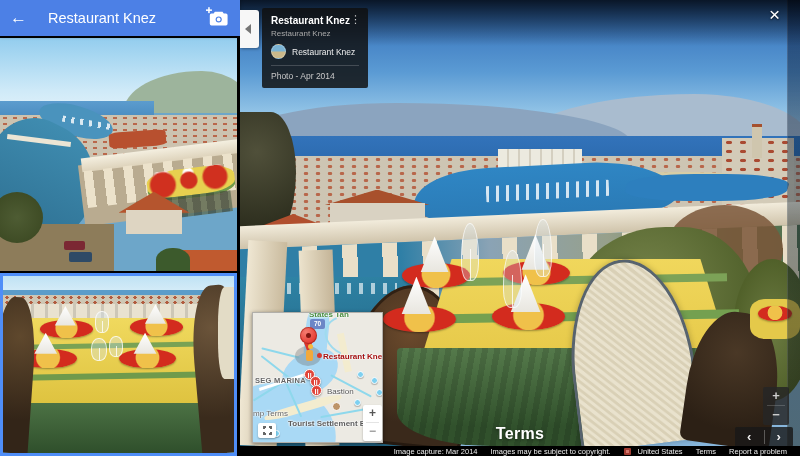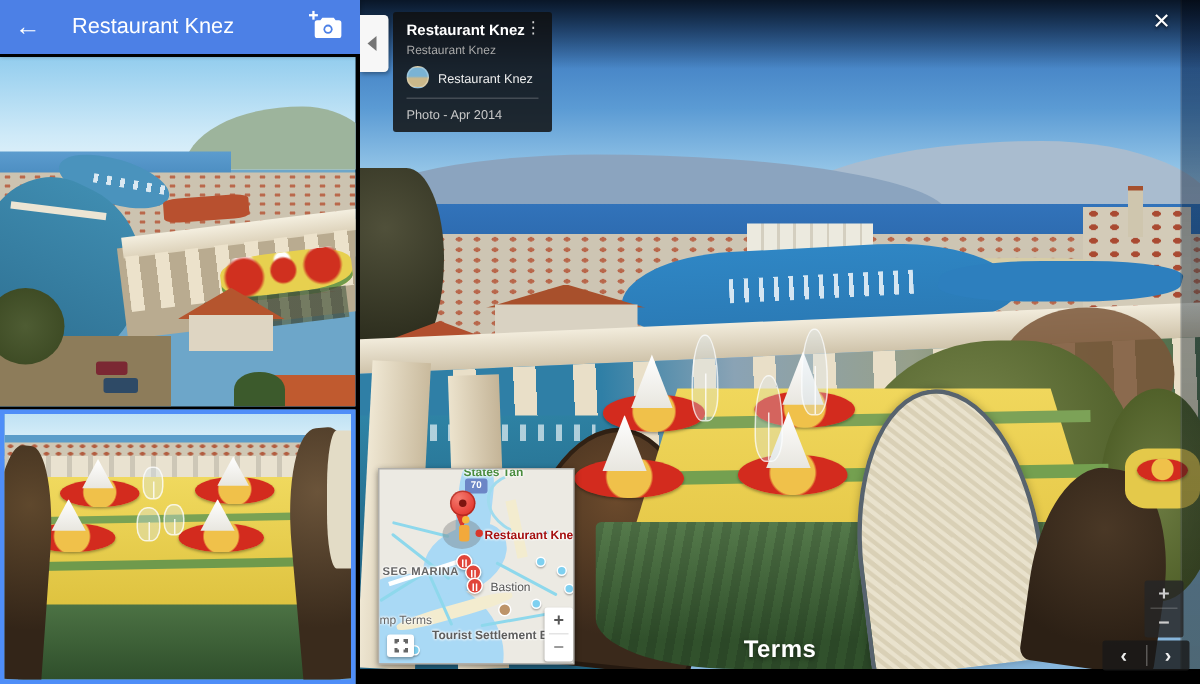--- a/index.html
+++ b/index.html
@@ -457,15 +457,23 @@
     </div>
 
     <div id="nav">
       <div class="arrow"><span>‹</span></div>
       <div class="nd"></div>
       <div class="arrow"><span>›</span></div>
     </div>
 
     <div id="glogo">Terms</div>
 
+    <div id="attbar">
+      <span>Image capture: Mar 2014</span>
+      <span>Images may be subject to copyright.</span>
+      <div id="att-icon"></div>
+      <span>United States</span>
+      <span class="lnk">Terms</span>
+      <span class="lnk">Report a problem</span>
+    </div>
 
   </div>
 </div>
 
 </body></html>

